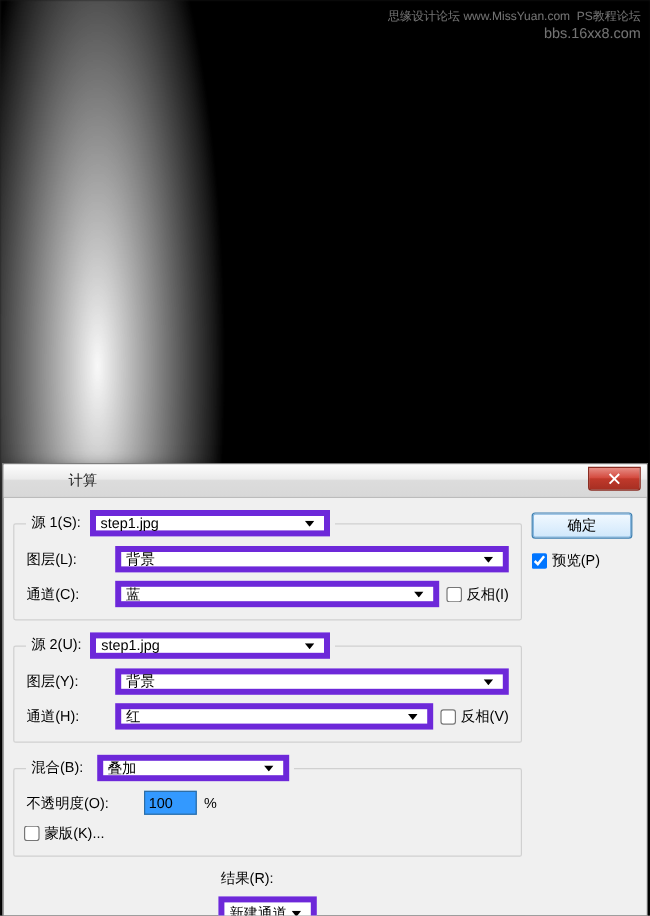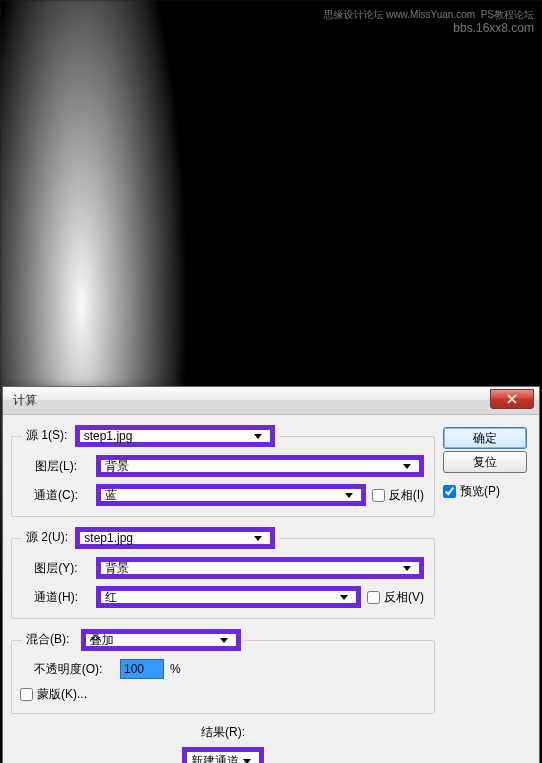--- a/index.html
+++ b/index.html
@@ -35,21 +35,21 @@
   background: #f0f0f0;
   box-shadow: 0 3px 12px rgba(0,0,0,0.5);
 }
 .titlebar {
   height: 28px;
   background: linear-gradient(to bottom, #fdfdfd 0%, #ebebeb 45%, #dcdcdc 50%, #d8d8d8 100%);
   border-bottom: 1px solid #bbb;
   display: flex; align-items: center;
   padding-left: 10px;
 }
-.titlebar-title { flex: 1; font-size: 12px; color: #222; }
+.titlebar-title { flex: 1; font-size: 12px; color: #222; margin-left: 44px; }
 .close-btn {
   width: 44px; height: 20px; margin-right: 5px; margin-top:-3px;
   background: linear-gradient(to bottom, #e68c84 0%, #d44b3f 45%, #c0392b 50%, #a62f22 100%);
   border: 1px solid #8a2c22; border-radius: 0 0 3px 3px;
   display: flex; align-items: center; justify-content: center;
   color: #fff; font-weight: bold; font-size: 12px;
   cursor: pointer;
 }
 .close-btn svg { width:12px;height:10px;display:block; }
 .body {
@@ -61,21 +61,21 @@
   border: 1px solid #d0d0d0; border-radius: 2px;
   padding: 8px 10px 10px 10px; margin-bottom: 10px;
   position: relative;
 }
 legend { padding: 0 4px; font-size: 12px; color: #000; }
 .row {
   display: flex; align-items: center; gap: 6px;
   margin-bottom: 7px;
 }
 .row:last-child { margin-bottom: 0; }
-.lbl { width: 68px; text-align: center; font-size: 12px; }
+.lbl { width: 68px; text-align: left; font-size: 12px; }
 select, .combo {
   height: 22px; font-size: 12px; border: 5px solid #6d28d9;
   background: #fff; padding: 1px 4px;
 }
 .combo {
   display: flex; align-items: center; justify-content: space-between;
   cursor: pointer; background:#fff;
 }
 .combo-arrow {
   width: 16px; height: 100%;
@@ -246,20 +246,19 @@
               <svg viewBox="0 0 8 5">
                 <path d="M0 0 L8 0 L4 5 Z" fill="#000"></path>
               </svg>
             </span>
         </span>
       </div>
     </div>
 
     <div class="right">
       <div class="btn default">确定</div>
-      <div class="btn">复位</div>
       <label class="chk" style="margin-top:8px">
         <input type="checkbox" checked="" style="">
         <span>预览(P)</span>
       </label>
     </div>
   </div>
 </div>
 
 </body></html>

